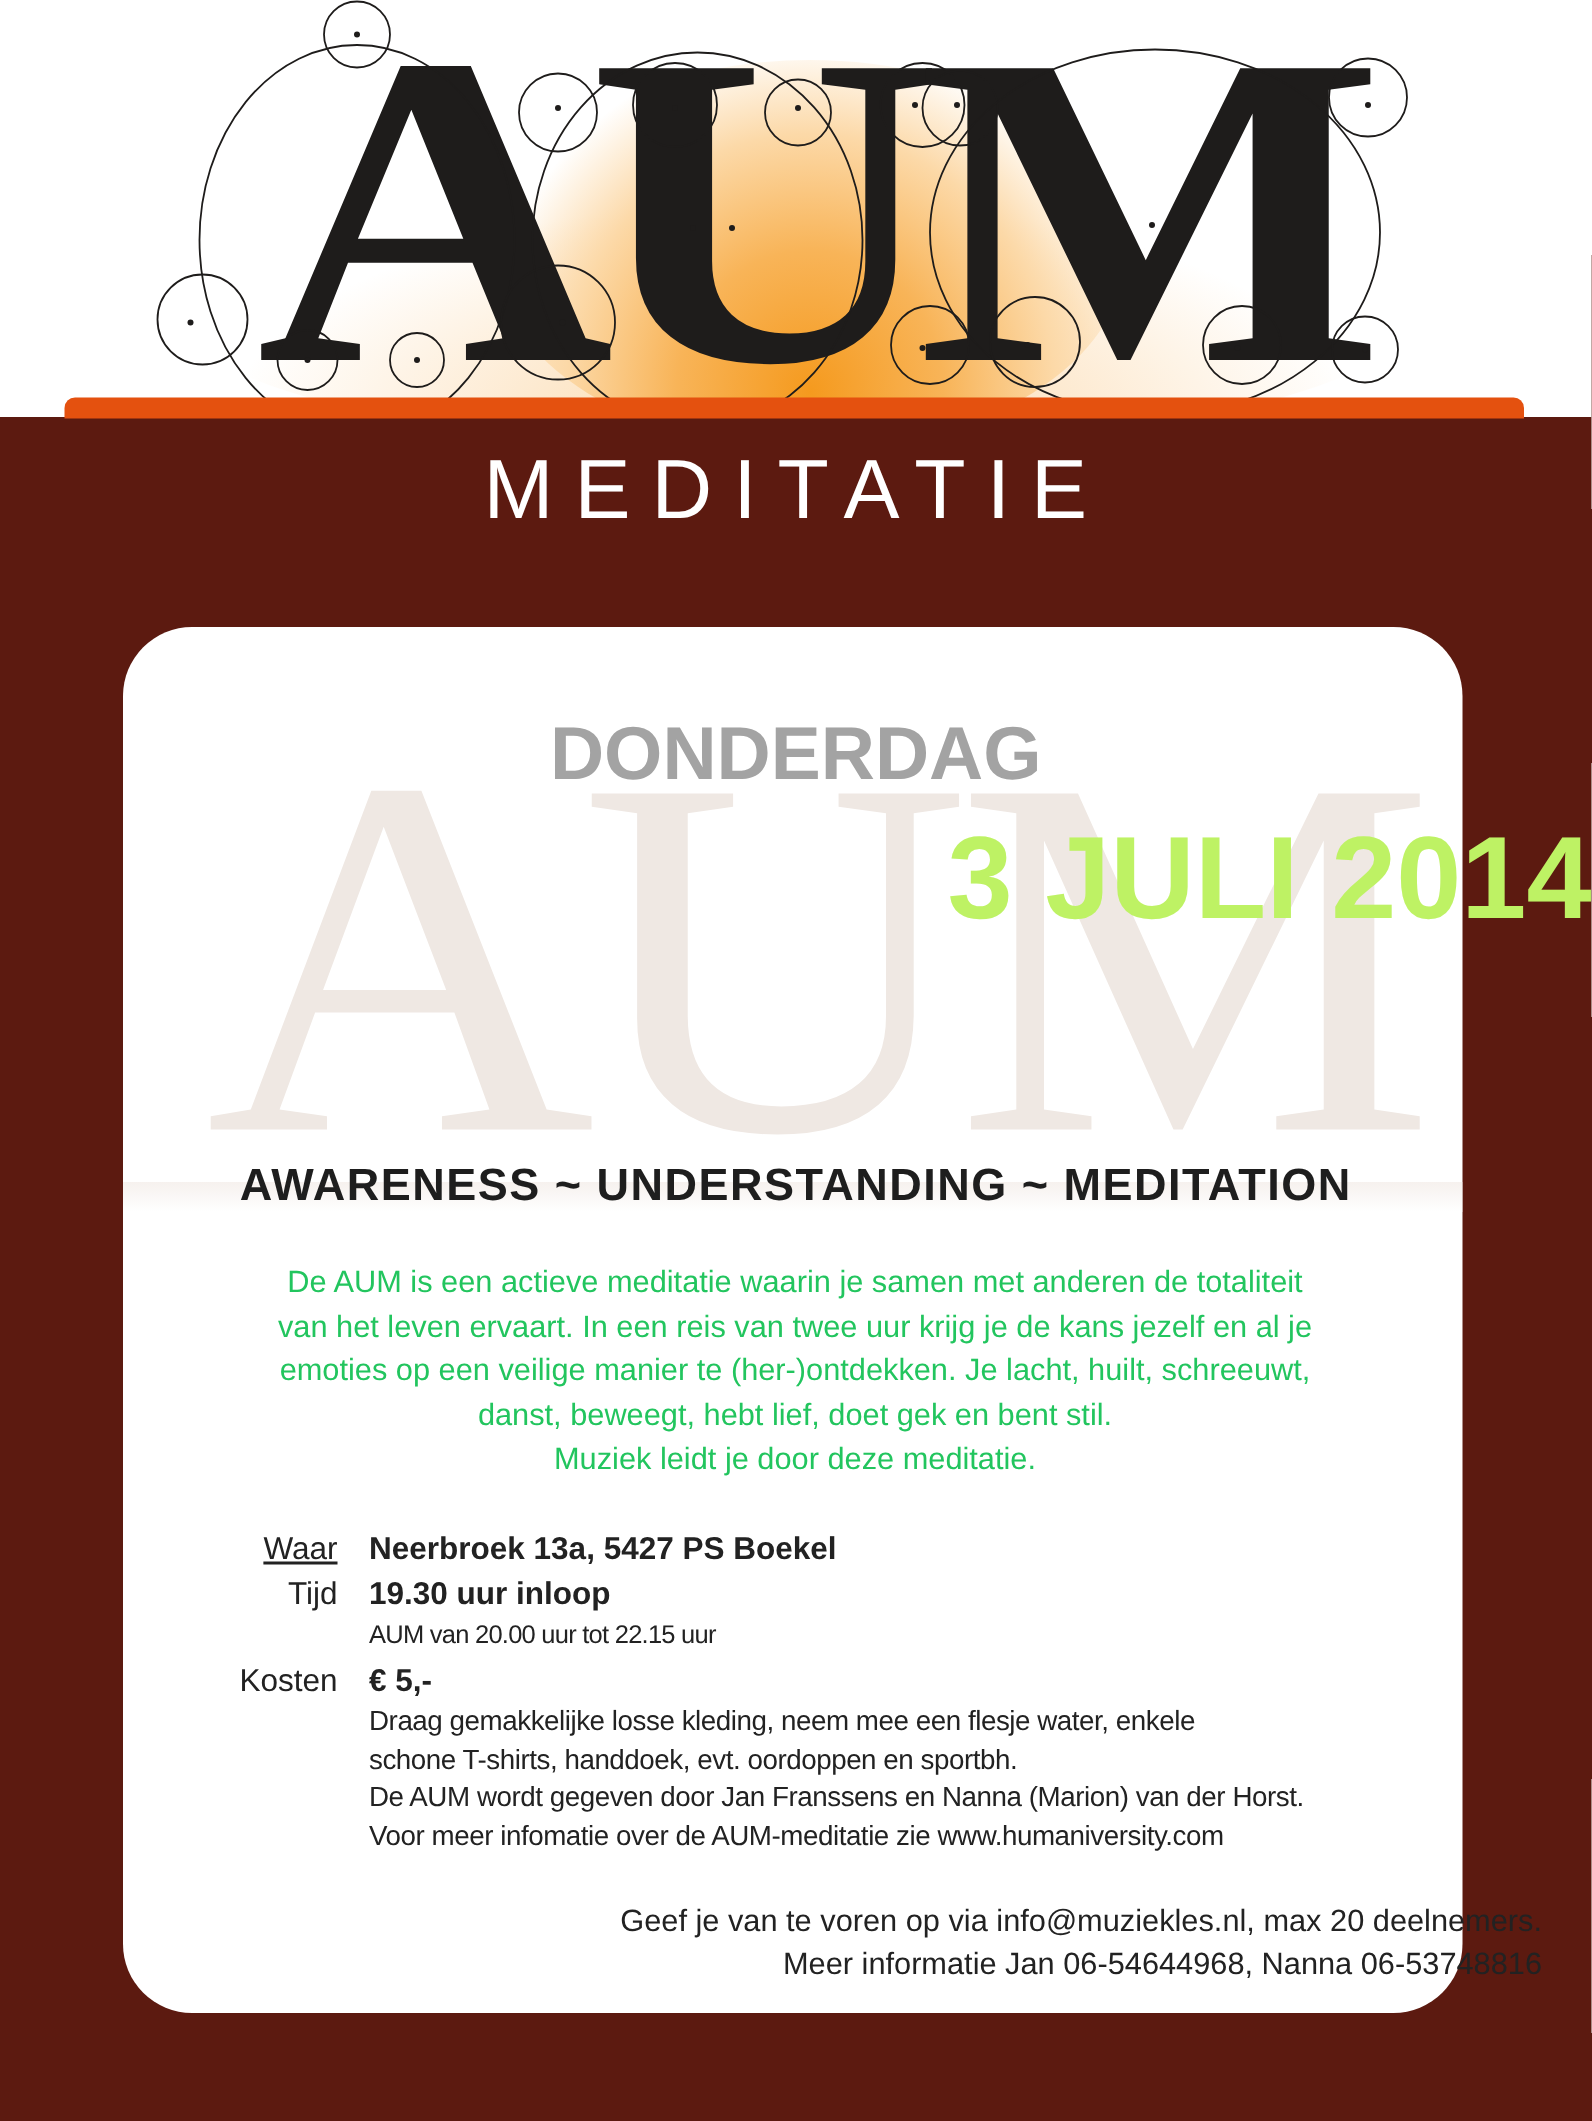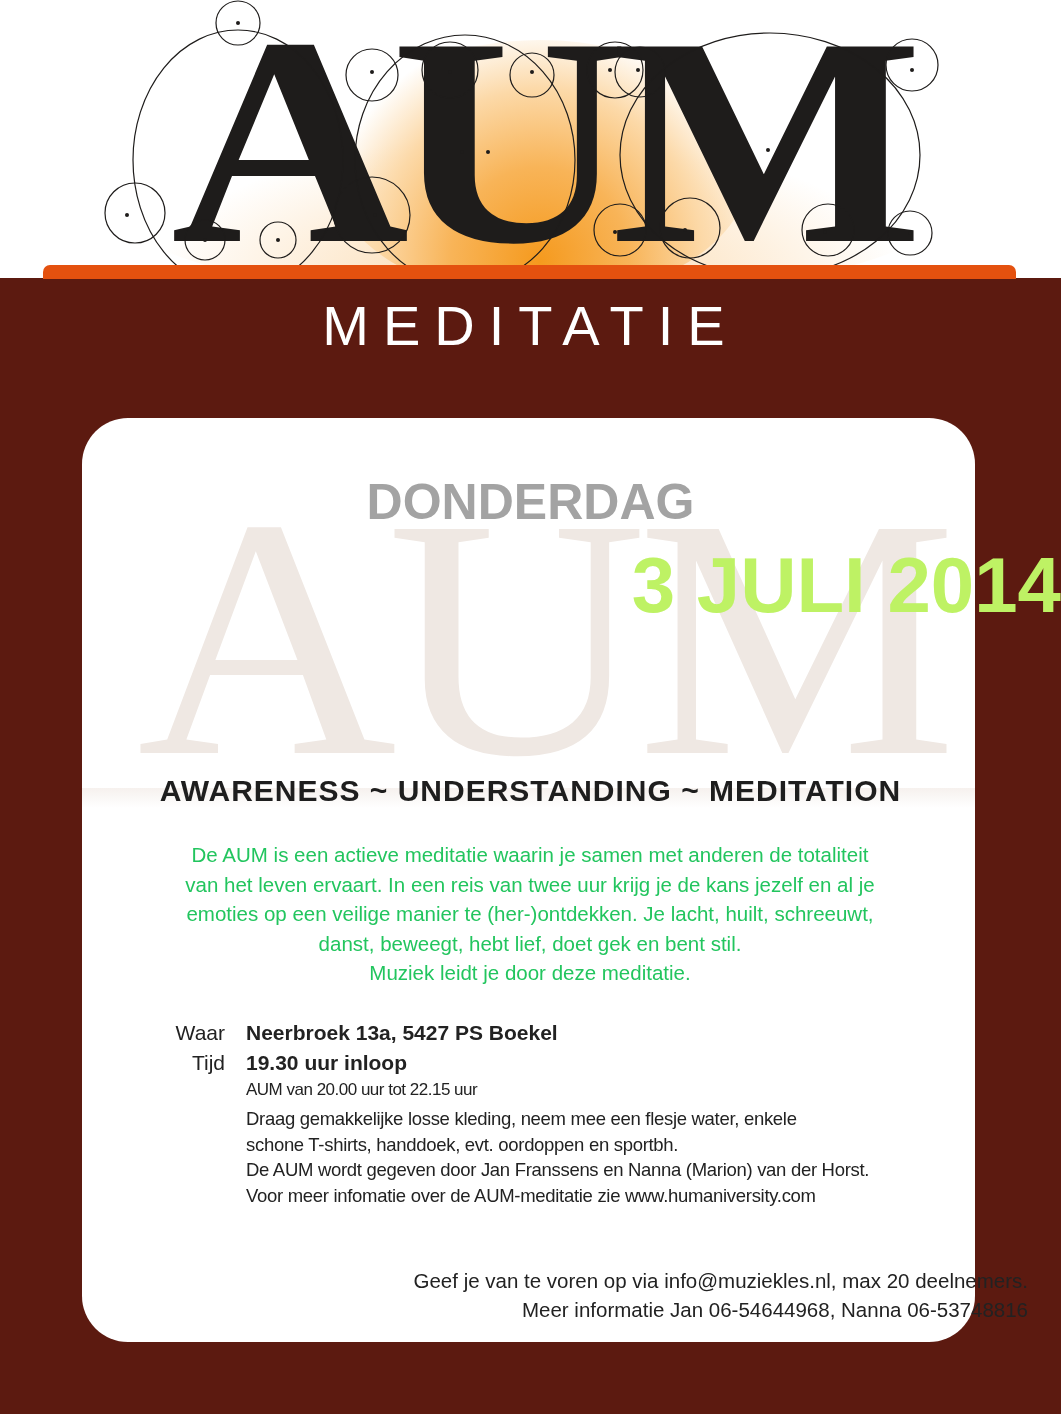--- a/index.html
+++ b/index.html
@@ -98,29 +98,33 @@
 <div class="intro">
   <div>De AUM is een actieve meditatie waarin je samen met anderen de totaliteit</div>
   <div>van het leven ervaart. In een reis van twee uur krijg je de kans jezelf en al je</div>
   <div>emoties op een veilige manier te (her-)ontdekken. Je lacht, huilt, schreeuwt,</div>
   <div>danst, beweegt, hebt lief, doet gek en bent stil.</div>
   <div>Muziek leidt je door deze meditatie.</div>
 </div>
 
 <div class="details">
   <div class="row">
-    <span class="lbl" style="left:-15px;right:auto;width:110px;">Waar</span>
+    <span class="lbl" style="left:-15px;right:auto;width:110px;text-decoration:underline;">Waar</span>
     <span class="val">Neerbroek 13a, 5427 PS  Boekel</span>
   </div>
   <div class="row">
     <span class="lbl" style="left:-15px;right:auto;width:110px;">Tijd</span>
     <span class="val">19.30 uur inloop</span>
   </div>
   <div class="row" style="height:28px;">
     <span class="sub">AUM van 20.00 uur tot 22.15 uur</span>
+  </div>
+  <div class="row" style="height:28px;">
+    <span class="lbl" style="left:-15px;right:auto;width:110px;">Kosten</span>
+    <span class="val">€ 5,-</span>
   </div>
   <div class="row" style="height:25.5px;text-align:right;">
     <span class="note">Draag gemakkelijke losse kleding, neem mee een flesje water, enkele</span>
   </div>
   <div class="row" style="height:25.5px;">
     <span class="note">schone T-shirts, handdoek, evt. oordoppen en sportbh.</span>
   </div>
   <div class="row" style="height:25.5px;">
     <span class="note">De AUM wordt gegeven door Jan Franssens en Nanna (Marion) van der Horst.</span>
   </div>

